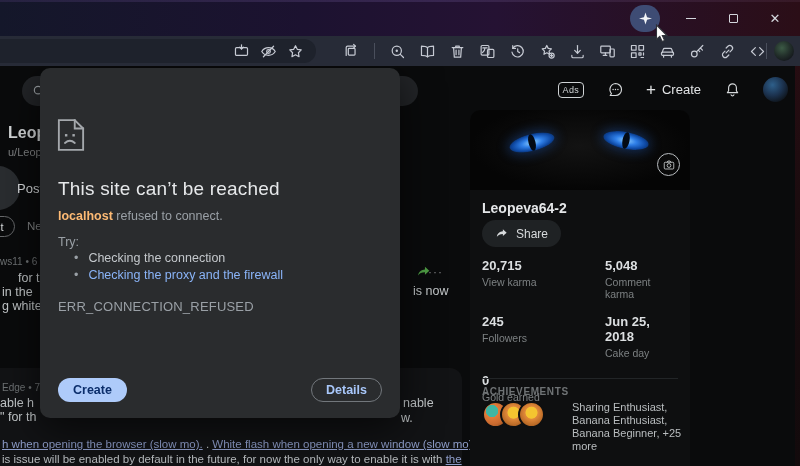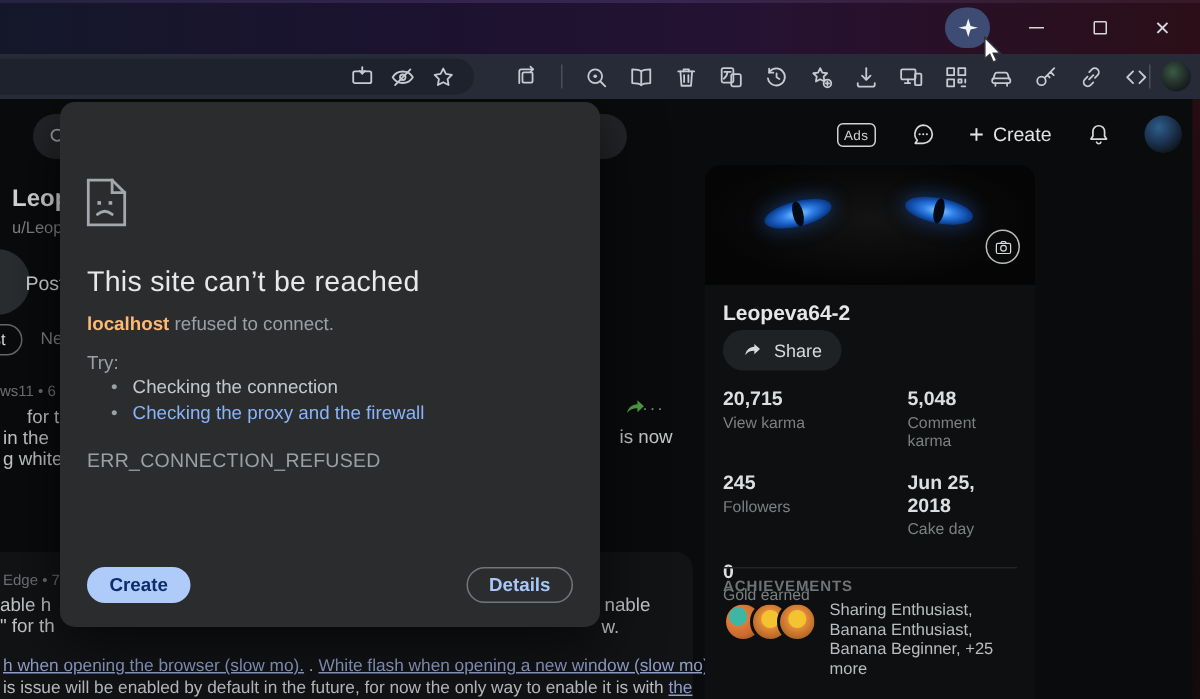--- a/index.html
+++ b/index.html
@@ -105,21 +105,21 @@
   .stat-lbl { font-size:10.5px; color:#7c8082; margin-top:3px; }
   .pdivider { position:absolute; left:12px; top:268px; width:196px; border-top:1px solid #222527; }
   .ach-head { position:absolute; left:12px; top:276px; font-size:10px; letter-spacing:.6px;
     color:#6f7375; font-weight:700; }
   .ach-row { position:absolute; left:12px; top:291px; display:flex; align-items:flex-start; }
   .badges { display:flex; }
   .badge { width:27px; height:27px; border-radius:50%; border:2px solid #0e0f10; }
   .badge + .badge { margin-left:-9px; }
   .badge-1 { background:radial-gradient(circle at 35% 35%, #3fb5a3 0%, #3fb5a3 28%, #e07b39 30%, #c96a2f 62%, #7e4418 100%); }
   .badge-2, .badge-3 { background:radial-gradient(circle at 50% 42%, #f4c430 0%, #f4c430 32%, #e1893a 36%, #b96a27 70%, #6d3c16 100%); }
-  .ach-text { margin-left:8px; font-size:11px; line-height:13px; color:#b9bdbf; }
+  .ach-text { margin-left:27px; font-size:11px; line-height:13px; color:#b9bdbf; }
   .unlocked { position:absolute; left:12px; top:356px; font-size:11px; color:#818486; }
   .viewall-btn { position:absolute; right:10px; top:324px; height:28px; padding:0 13px;
     border-radius:14px; background:#272a2c; color:#e4e6e8; font-size:12px; font-weight:600;
     display:flex; align-items:center; border:none; }
 
   
   .err-dialog { position:absolute; left:40px; top:2px; width:360px; height:350px;
     background:#2a2c2e; border-radius:10px; box-shadow:0 10px 40px rgba(0,0,0,.65); z-index:20; }
   .sad-ico { position:absolute; left:17px; top:50px; width:28px; height:34px; color:#a4a8ac; }
   .sad-ico svg { width:28px; height:34px; stroke:currentColor; fill:none; stroke-width:2;

